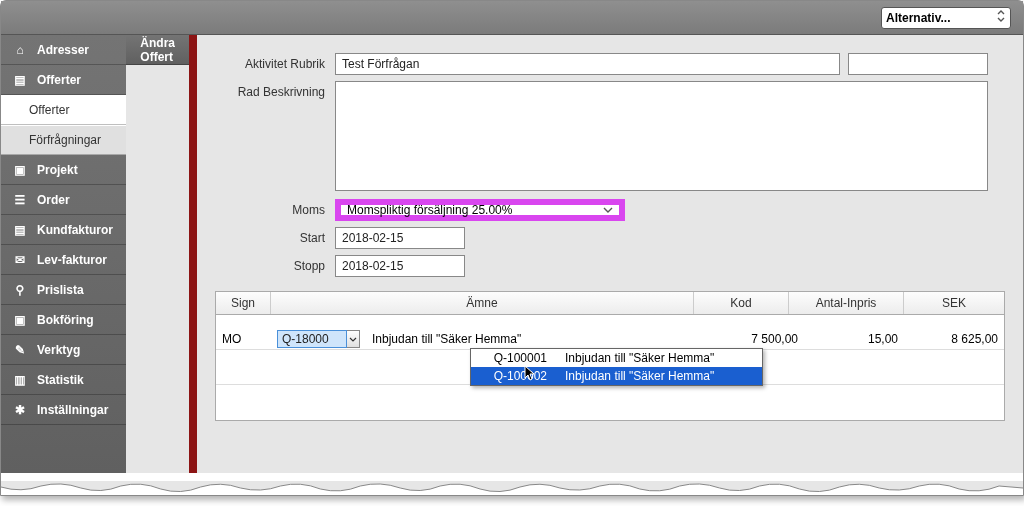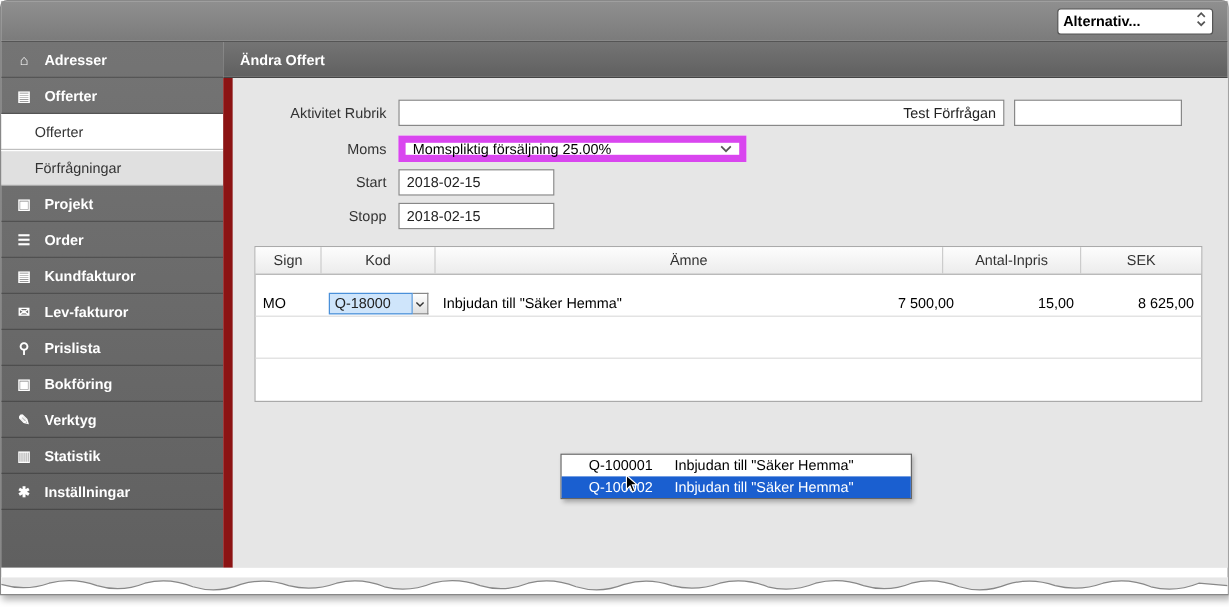--- a/index.html
+++ b/index.html
@@ -17,32 +17,32 @@
 .alt-select .chev { display:inline-block; }
 
 .body { display:flex; height:calc(100% - 56px); }
 
 .sidebar { width:185px; background:linear-gradient(#747474,#606060); display:flex; flex-direction:column; }
 .nav-item { height:30px; display:flex; align-items:center; padding:0 12px; color:#fff; font-weight:bold; font-size:13px; border-bottom:1px solid rgba(0,0,0,0.25); gap:10px; cursor:pointer; }
 .nav-item.sub { background:#e0e0e0; color:#333; font-weight:normal; padding-left:28px; border-top:1px solid #fff; }
 .nav-item.sub.active { background:#fff; }
 .nav-item .icon { width:14px; text-align:center; color:#fff; }
 
-.main { flex:1; display:flex; flex-direction:column; background:#e6e6e6; }
+.main { flex:1; display:flex; flex-direction:row; background:#e6e6e6; }
 .header { height:30px; background:linear-gradient(#747474,#606060); border-bottom:1px solid #444; display:flex; align-items:center; padding:0 14px; color:#fff; font-weight:bold; font-size:13px; }
 .accent { display:flex; flex:1; }
 .redbar { width:8px; background:#8c1414; }
 .content { flex:1; padding:18px 18px 0 18px; background:#e6e6e6; position:relative; }
 
 .form-row { display:flex; align-items:flex-start; margin-bottom:6px; }
 .form-row label { width:120px; text-align:right; padding-right:10px; color:#333; padding-top:4px; }
 .text-input { border:1px solid #888; background:#fff; height:22px; padding:2px 6px; color:#222; }
 .textarea { border:1px solid #888; background:#fff; width:653px; height:110px; padding:4px 6px; color:#222; resize:none; }
 
-.title-field { width:505px;text-align:right; }
+.title-field { width:505px; }
 .right-field { width:140px; margin-left:8px; }
 .moms-select { width:290px; height:22px; border:6px solid #d946ef; background:#fff; display:flex; align-items:center; justify-content:space-between; padding:0 6px; }
 .date-input { width:130px; }
 
 .table { margin-top:14px; width: 790px; border:1px solid #aaa; background:#fff; }
 .thead { display:flex; background:linear-gradient(#fdfdfd,#ececec); border-bottom:1px solid #aaa; }
 .th { padding:4px 0; text-align:center; color:#333; border-right:1px solid #ccc; }
 .th:last-child { border-right:none; }
 .c-sign{width:55px;} .c-kod{width:95px;} .c-amne{flex:1;} .c-antal{width:115px;} .c-pris{width:100px;} .c-sek{width:100px;}
 
@@ -140,20 +140,24 @@
       <div class="accent">
         <div class="redbar"></div>
         <div class="content">
 
           <div class="form-row">
             <label>Aktivitet Rubrik</label>
             <input class="text-input title-field" value="Test Förfrågan" style="">
             <input class="text-input right-field" style="">
           </div>
 
+          <div class="form-row">
+            <label>Rad Beskrivning</label>
+            <textarea class="textarea" style=""></textarea>
+          </div>
 
           <div class="form-row" style="margin-top:8px;">
             <label>Moms</label>
             <div class="moms-select">
               <span>Momspliktig försäljning 25.00%</span>
               <span>
                 <svg width="10" height="8" viewBox="0 0 10 8">
                     <path d="M1 2 L5 6 L9 2" stroke="#555" stroke-width="1.4" fill="none"></path>
                   </svg>
               </span>
@@ -166,22 +170,22 @@
           </div>
 
           <div class="form-row">
             <label>Stopp</label>
             <input class="text-input date-input" value="2018-02-15" style="">
           </div>
 
           <div class="table">
             <div class="thead">
               <div class="th c-sign">Sign</div>
+              <div class="th c-amne">Ämne</div>
               <div class="th c-kod">Kod</div>
-              <div class="th c-amne">Ämne</div>
               <div class="th c-antal">Antal-Inpris</div>
               <div class="th c-sek">SEK</div>
             </div>
             <div class="trow">
               <div class="td c-sign">MO</div>
               <div class="td c-kod kod-cell">
                 <input class="kod-input" value="Q-18000" style="">
                 <div class="kod-drop">
                   <span>
                     <svg width="8" height="6" viewBox="0 0 8 6">

